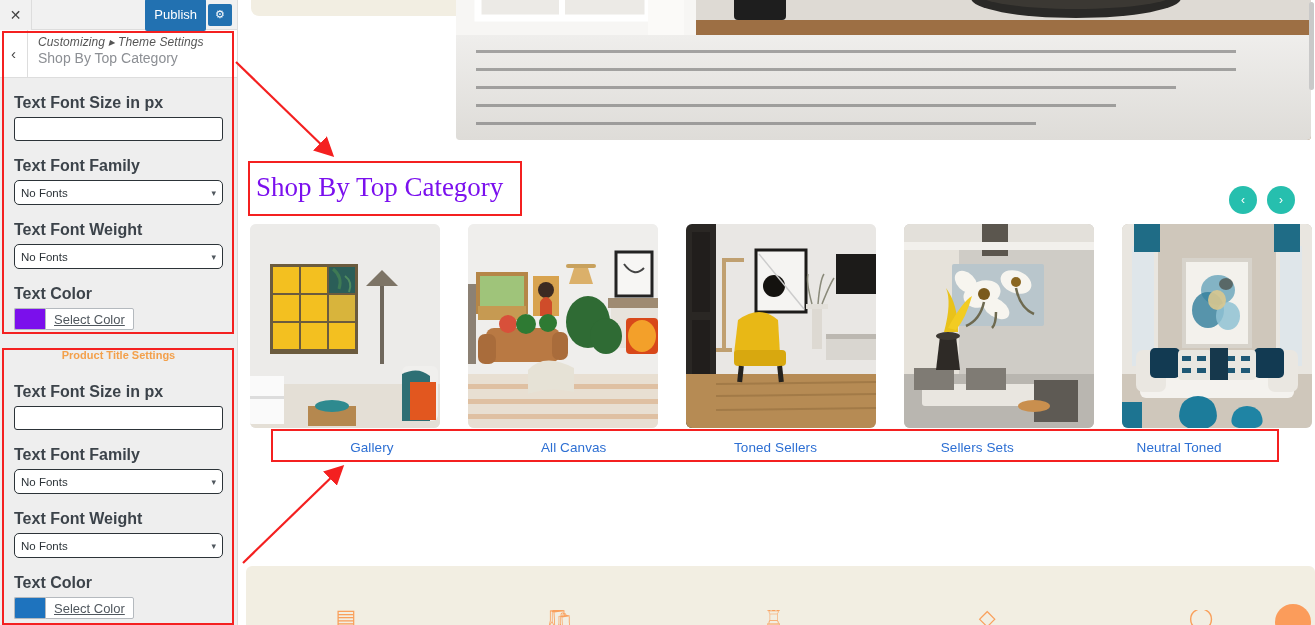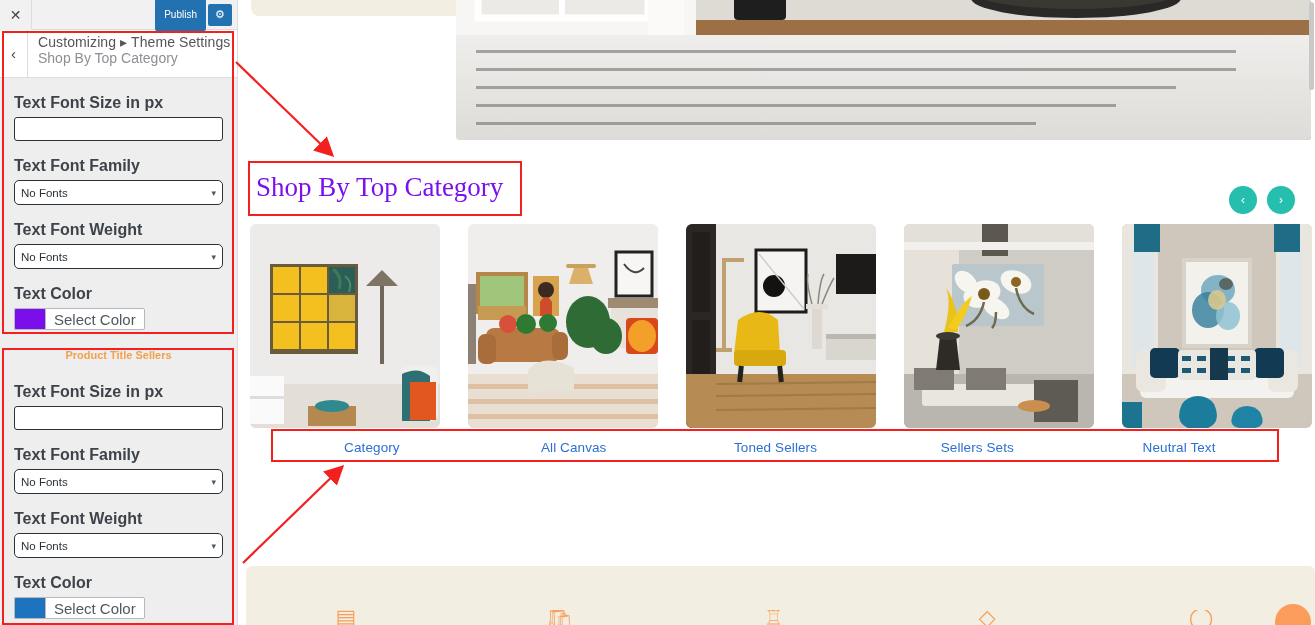--- a/index.html
+++ b/index.html
@@ -30,21 +30,21 @@
     width: 32px; height: 30px;
     display: flex; align-items: center; justify-content: center;
     font-size: 14px; color: #444; cursor: pointer;
     border-right: 1px solid #dddddd;
     background: #f1f1f1;
   }
   .topbar-spacer { flex: 1; }
   .publish-btn {
     height: 32px; margin-right: 2px;
     background: #2271b1; color: #ffffff;
-    font-size: 10px; font-weight: 400;
+    font-size: 13px; font-weight: 400;
     padding: 0 9px;
     display: flex; align-items: center;
     border: none; cursor: pointer;
     border-radius: 2px;
   }
   .gear-btn {
     width: 24px; height: 22px; margin-right: 5px;
     background: #2271b1; color: #fff;
     display: flex; align-items: center; justify-content: center;
     cursor: pointer; border-radius: 2px;
@@ -59,22 +59,23 @@
   }
   .back-arrow {
     width: 28px;
     display: flex; align-items: center; justify-content: center;
     border-right: 1px solid #dddddd;
     font-size: 15px; color: #444;
     cursor: pointer;
   }
   .panel-header-text { padding: 6px 0 0 10px; }
   .breadcrumb {
-    font-size: 14px; color: #555; line-height: 12px;
+    font-size: 12px; color: #555; line-height: 12px;
     letter-spacing: .1px;
+    font-style: italic;
   }
   .panel-title {
     font-size: 14px; color: #8c8f94; line-height: 19px;
     font-weight: 400; margin-top: 1px;
   }
 
   .panel-body {
     background: #eeeeee;
     padding: 0 14px;
   }
@@ -126,25 +127,26 @@
   .color-swatch {
     width: 31px; height: 22px;
     border: 1px solid #b4b9be;
     border-right: none;
     border-radius: 2px 0 0 2px;
   }
   .color-btn {
     background: #ffffff;
     border: 1px solid #b4b9be;
     border-radius: 0 2px 2px 0;
-    font-size: 15px;
+    font-size: 13px;
     color: #50575e;
     padding: 0 8px;
     display: flex; align-items: center;
     cursor: pointer;
+    text-decoration: underline;
   }
 
   
   .preview {
     position: absolute; left: 239px; top: 0;
     width: 1076px; height: 625px;
     background: #ffffff;
     overflow: hidden;
   }
   .hero-beige {
@@ -546,25 +548,25 @@
           <rect x="88" y="124" width="18" height="32" fill="#16384c"></rect>
           <path d="M60 180 q-8 18 6 24 l20 0 q14 -6 6 -24 q-6 -8 -16 -8 q-10 0 -16 8z" fill="#1c7c9b"></path>
           <path d="M112 188 q-7 14 5 16 l16 0 q12 -2 5 -16 q-5 -6 -13 -6 q-8 0 -13 6z" fill="#1f84a4"></path>
           <rect x="0" y="178" width="20" height="26" fill="#1d7491"></rect>
         </svg>
       </div>
 
     </div>
 
     <div class="labels-row">
-      <div class="cat-label">Category</div>
+      <div class="cat-label">Gallery</div>
       <div class="cat-label">All Canvas</div>
       <div class="cat-label">Toned Sellers</div>
       <div class="cat-label">Sellers Sets</div>
-      <div class="cat-label">Neutral Text</div>
+      <div class="cat-label">Neutral Toned</div>
     </div>
 
 
     <div class="bottom-band"></div>
     <div class="band-icons">
       <div class="band-icon">▤</div>
       <div class="band-icon">🛍</div>
       <div class="band-icon">♖</div>
       <div class="band-icon">◇</div>
       <div class="band-icon">◯</div>
@@ -617,21 +619,21 @@
       <div class="field-group">
         <div class="field-label">Text Color</div>
         <div class="color-row">
           <div class="color-swatch" id="sw0" style="background: rgb(123, 15, 236);"></div>
           <div class="color-btn">Select Color</div>
         </div>
       </div>
     </div>
 
     <div class="panel-body" style="height:290px;">
-      <div class="section-title">Product Title Sellers</div>
+      <div class="section-title">Product Title Settings</div>
       <div class="field-group">
         <div class="field-label">Text Font Size in px</div>
         <input class="text-input" value="" style="">
       </div>
       <div class="field-group">
         <div class="field-label">Text Font Family</div>
         <div class="select-wrap">
           <div class="select-input">No Fonts</div>
           <span class="select-caret">▾</span>
         </div>

